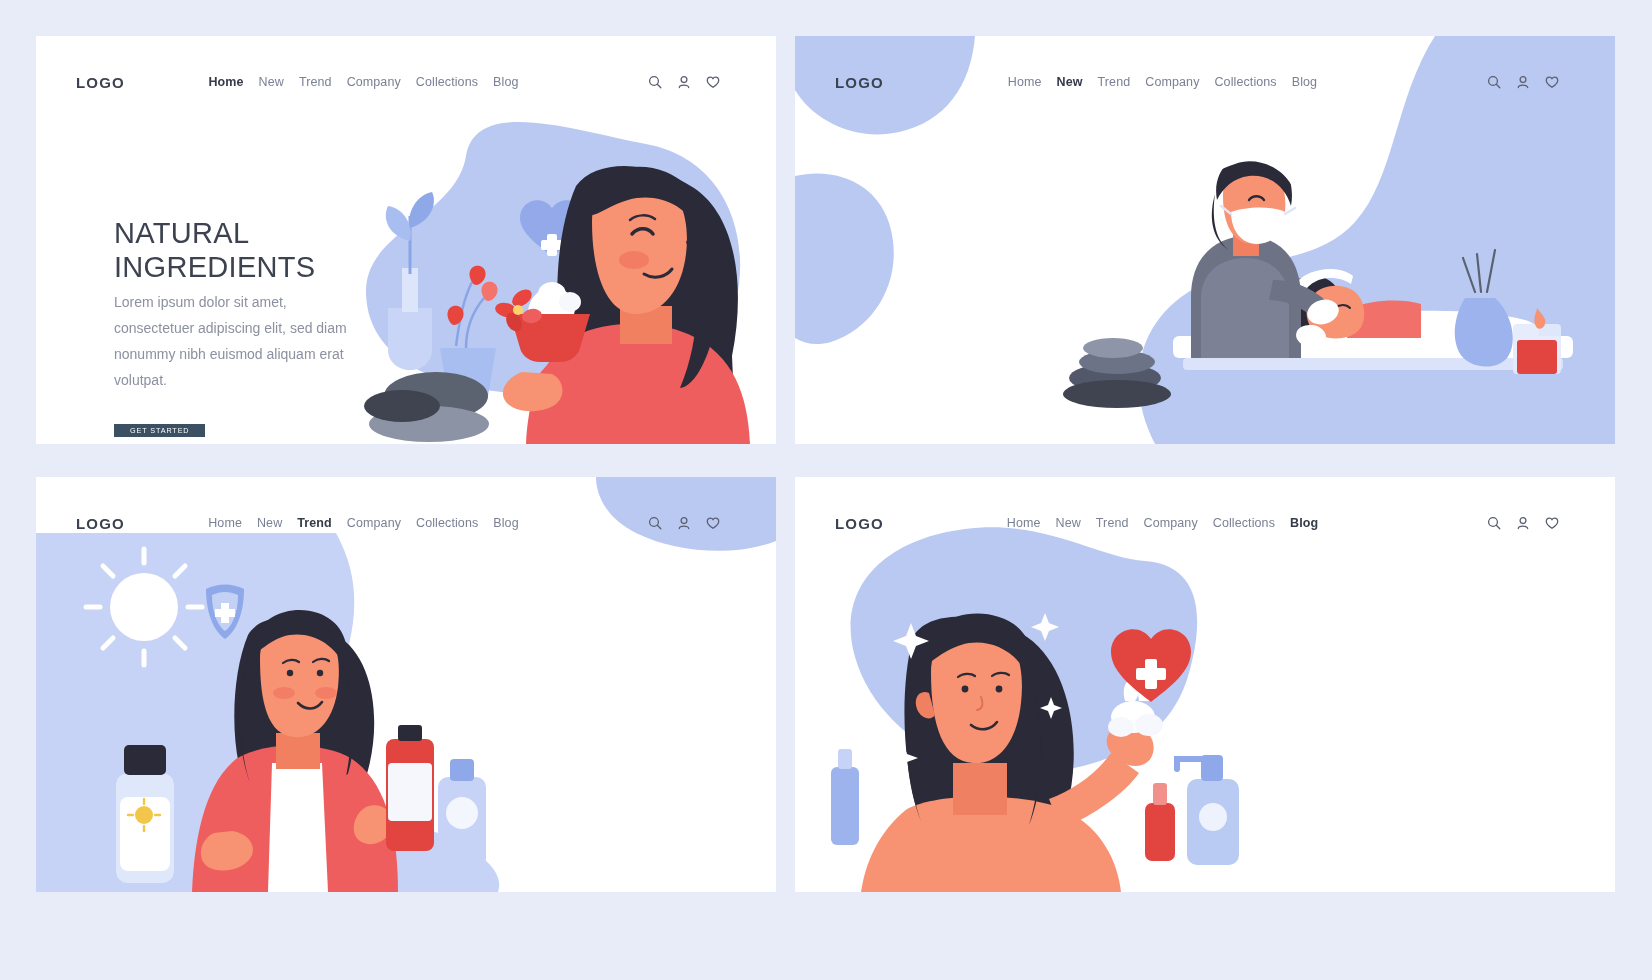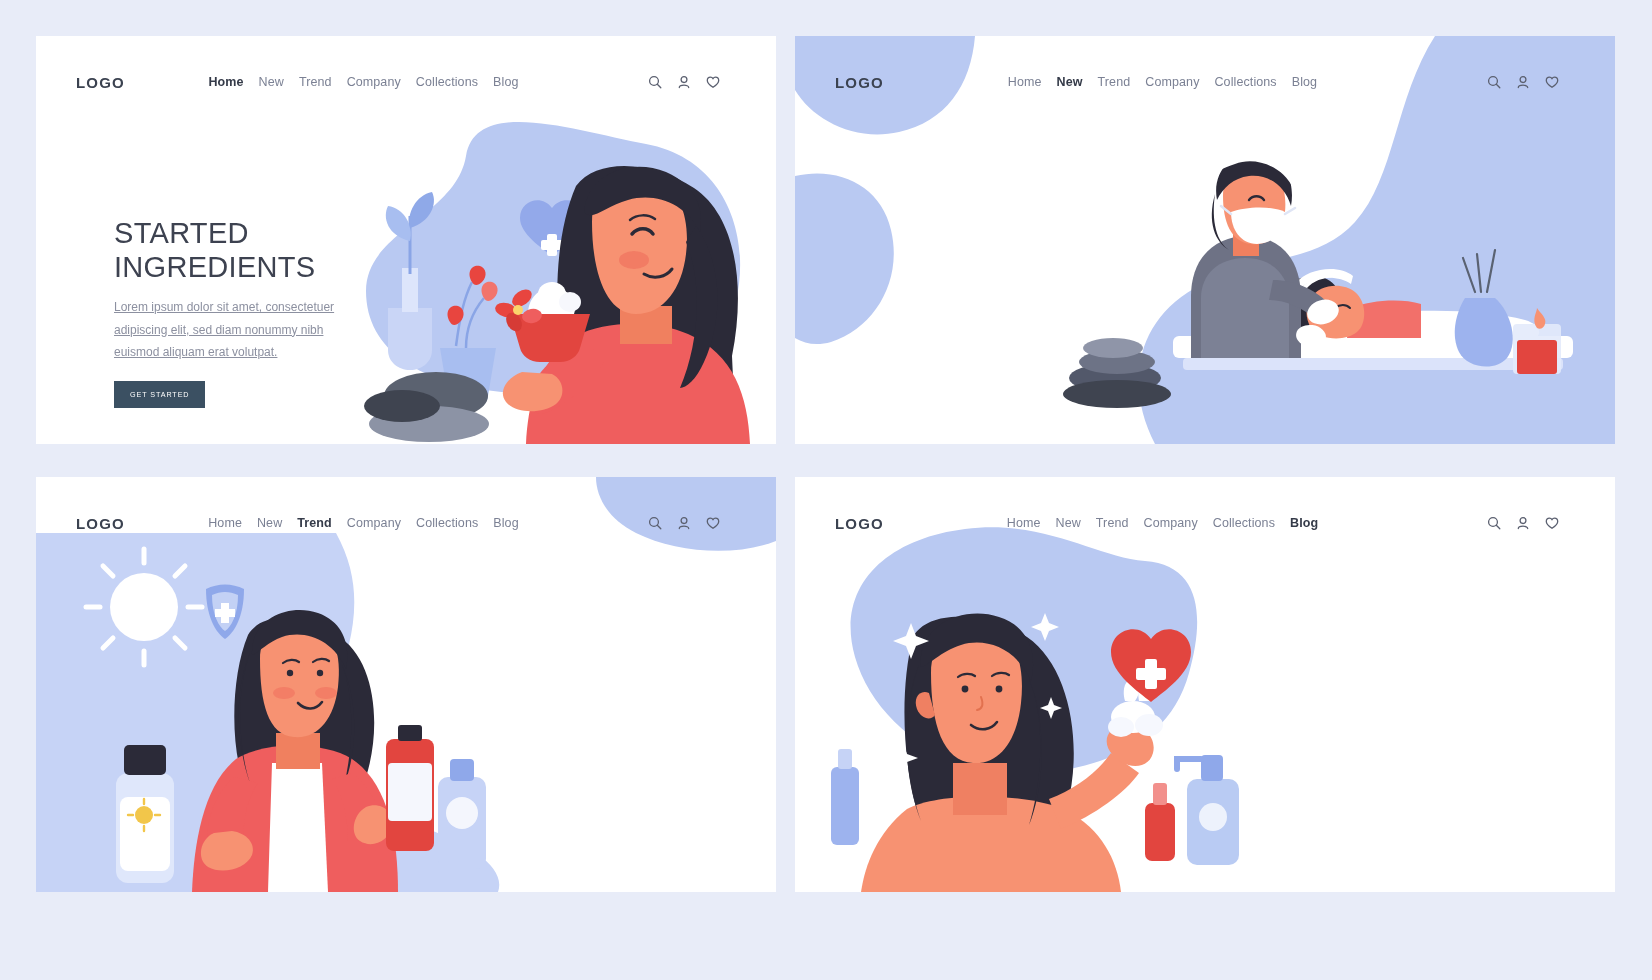--- a/index.html
+++ b/index.html
@@ -53,28 +53,27 @@
   .nav-icons svg { display: block; }
 
   
   .hero { position: absolute; z-index: 30; }
   .hero h1 {
     font-weight: normal;
     color: #3d4250;
     line-height: 1.18;
   }
   .hero p {
-    font-size: 12px; color: #8c90a0; line-height: 1.85;
-    margin-top: 12px;
-    text-decoration: underline;
+    font-size: 14px; color: #8c90a0; line-height: 1.85;
+    margin-top: 6px;
   }
   .btn {
     display: inline-block;
-    margin-top: 18px;
-    padding: 9px 16px;
+    margin-top: 30px;
+    padding: 2px 16px;
     font-size: 7.2px; letter-spacing: .9px;
     color: #ffffff; border: none; cursor: pointer;
     font-family: "Liberation Sans", sans-serif;
   }
   .btn.navy  { background: #3b5062; }
 
   
   #hero-natural { left: 78px; top: 180px; width: 290px; }
   #hero-natural h1 { font-size: 29px; letter-spacing: .3px; }
   #hero-natural p  { width: 255px; }
@@ -184,21 +183,21 @@
         <span>
             <svg width="14" height="14" viewBox="0 0 14 14">
               <path d="M7 12.2 C3 9.6 1.3 7.6 1.3 5.4 C1.3 3.5 2.8 2.2 4.5 2.2 C5.6 2.2 6.5 2.8 7 3.6 C7.5 2.8 8.4 2.2 9.5 2.2 C11.2 2.2 12.7 3.5 12.7 5.4 C12.7 7.6 11 9.6 7 12.2 Z" fill="none" stroke="#5b6070" stroke-width="1.3"></path>
             </svg>
           </span>
       </div>
     </div>
 
     <div class="hero" id="hero-natural">
       <h1>
-        <span>STARTED</span><br>
+        <span>NATURAL</span><br>
         <span>INGREDIENTS</span>
       </h1>
       <p>Lorem ipsum dolor sit amet, consectetuer adipiscing elit, sed diam nonummy nibh euismod aliquam erat volutpat.</p>
       <button class="btn navy">GET STARTED</button>
     </div>
   </div>
 
   <div class="panel" id="panel-massage">
 
     <div class="art">

